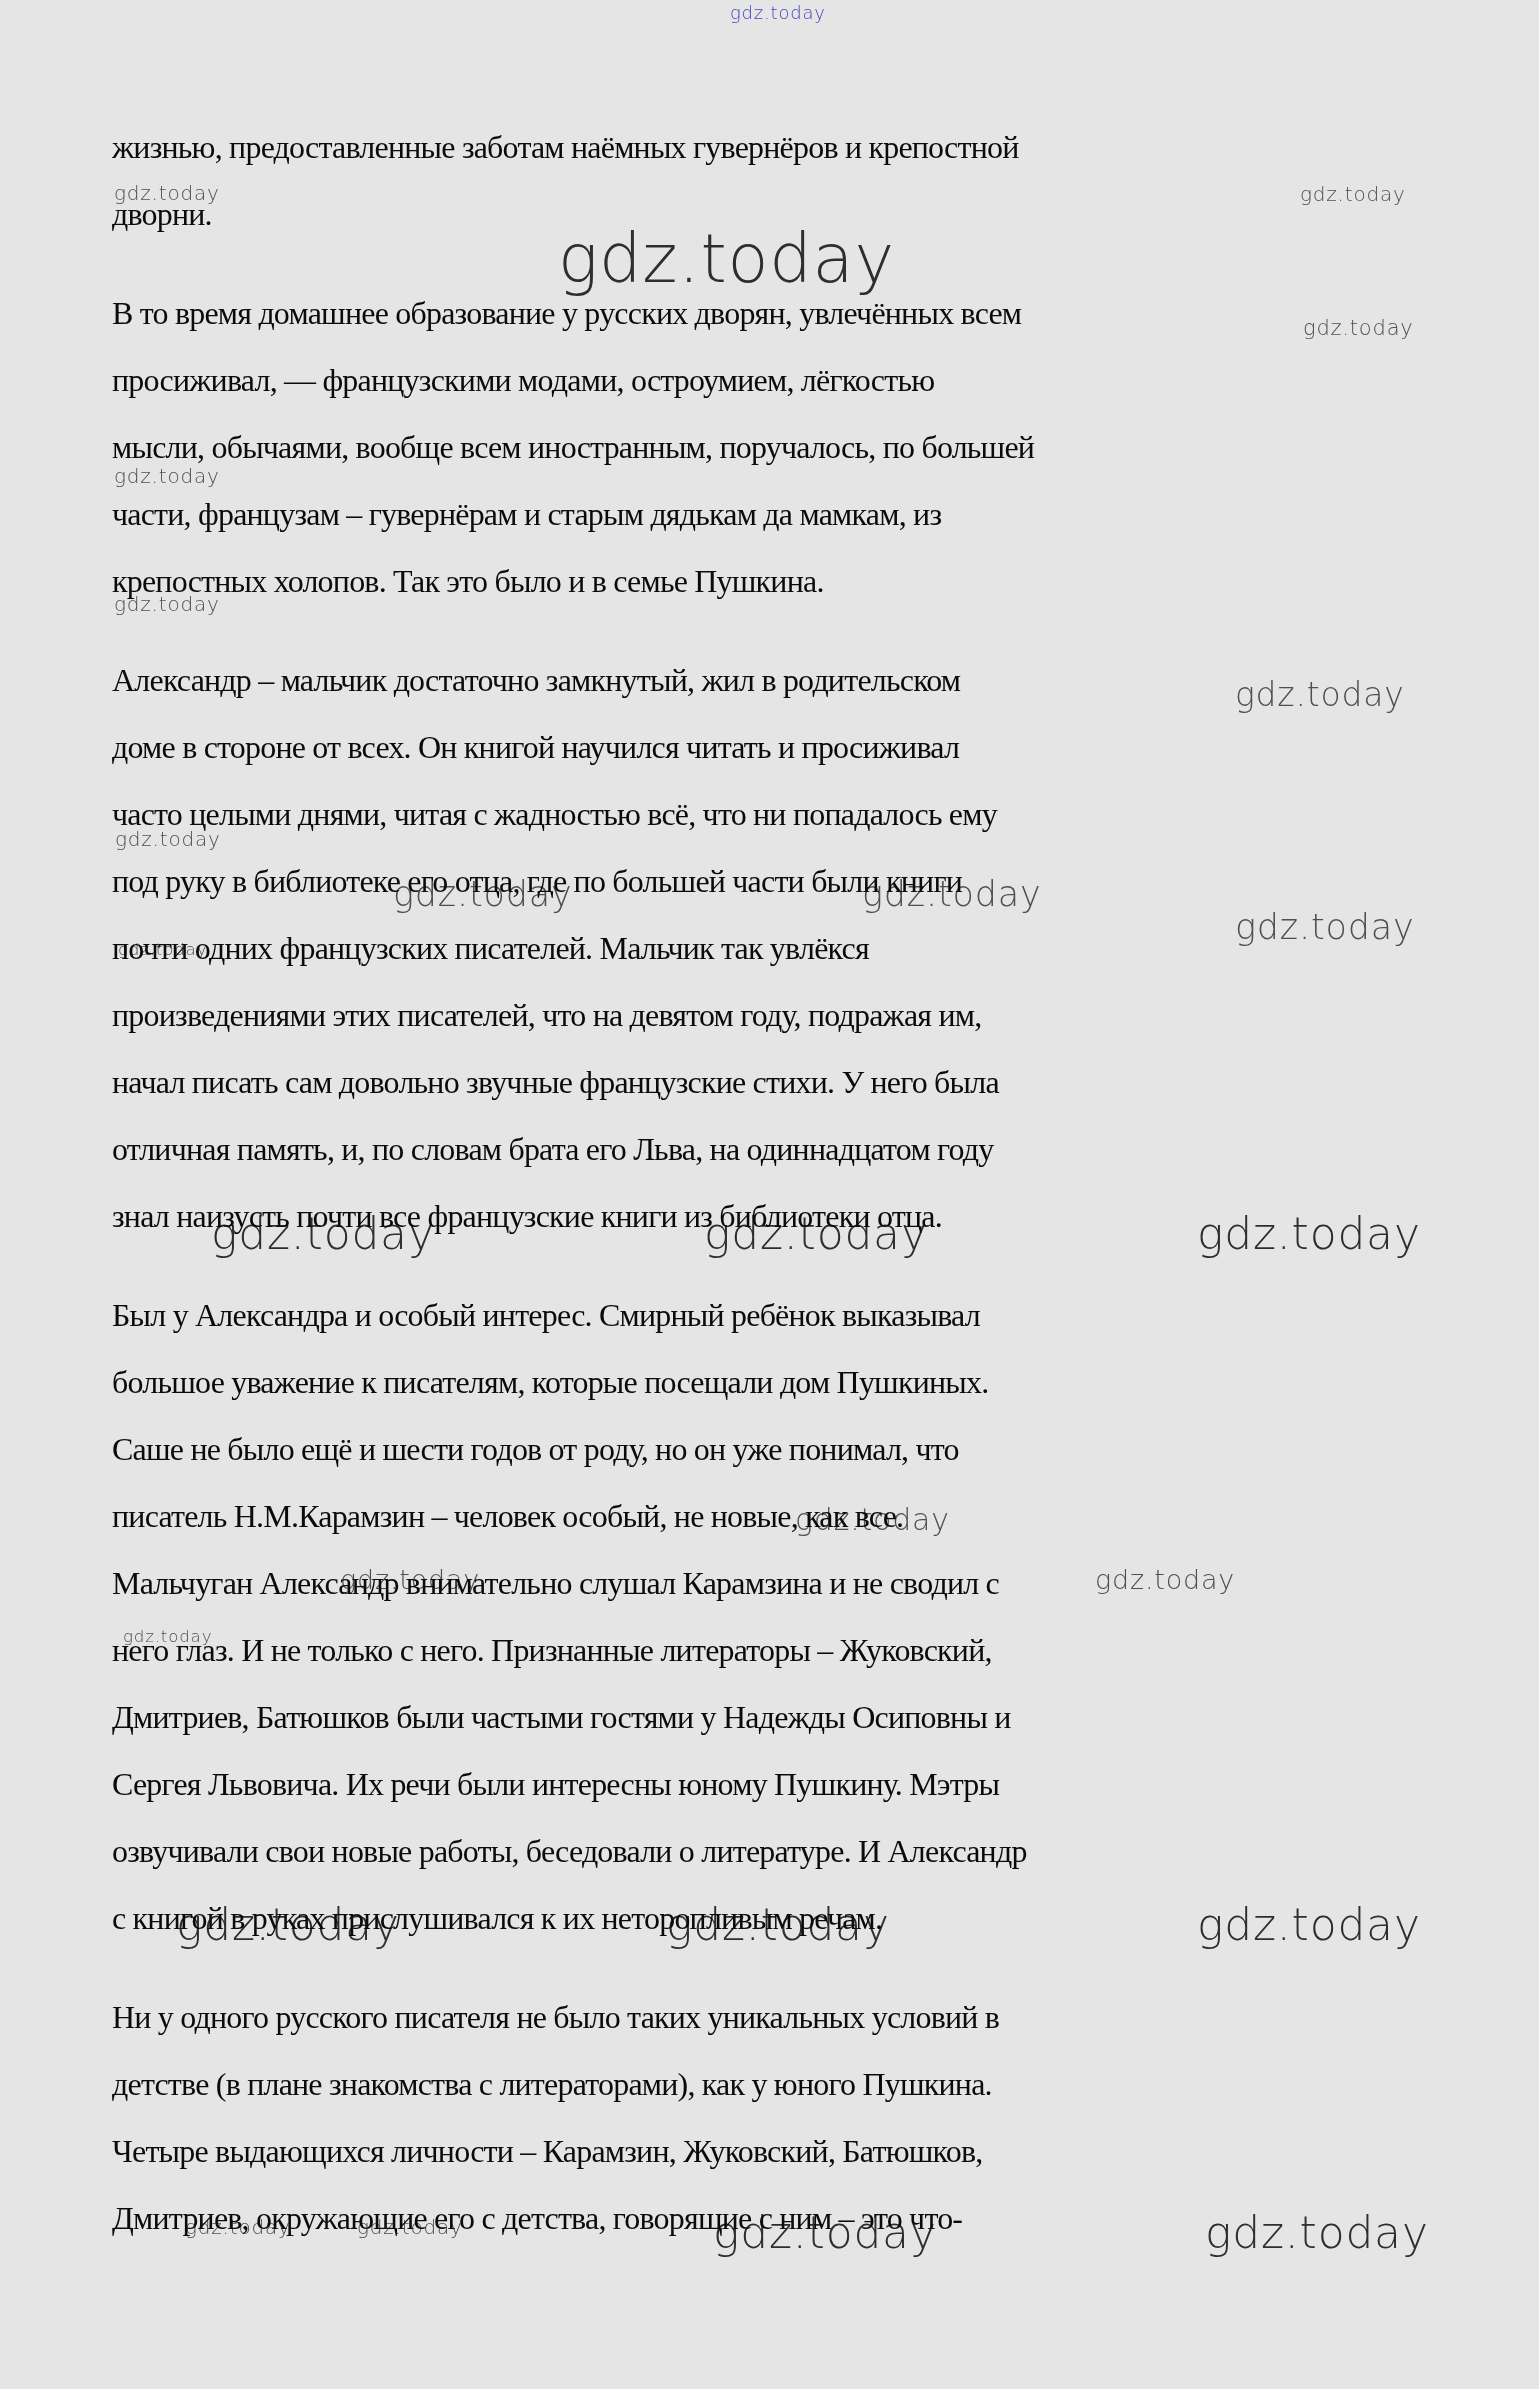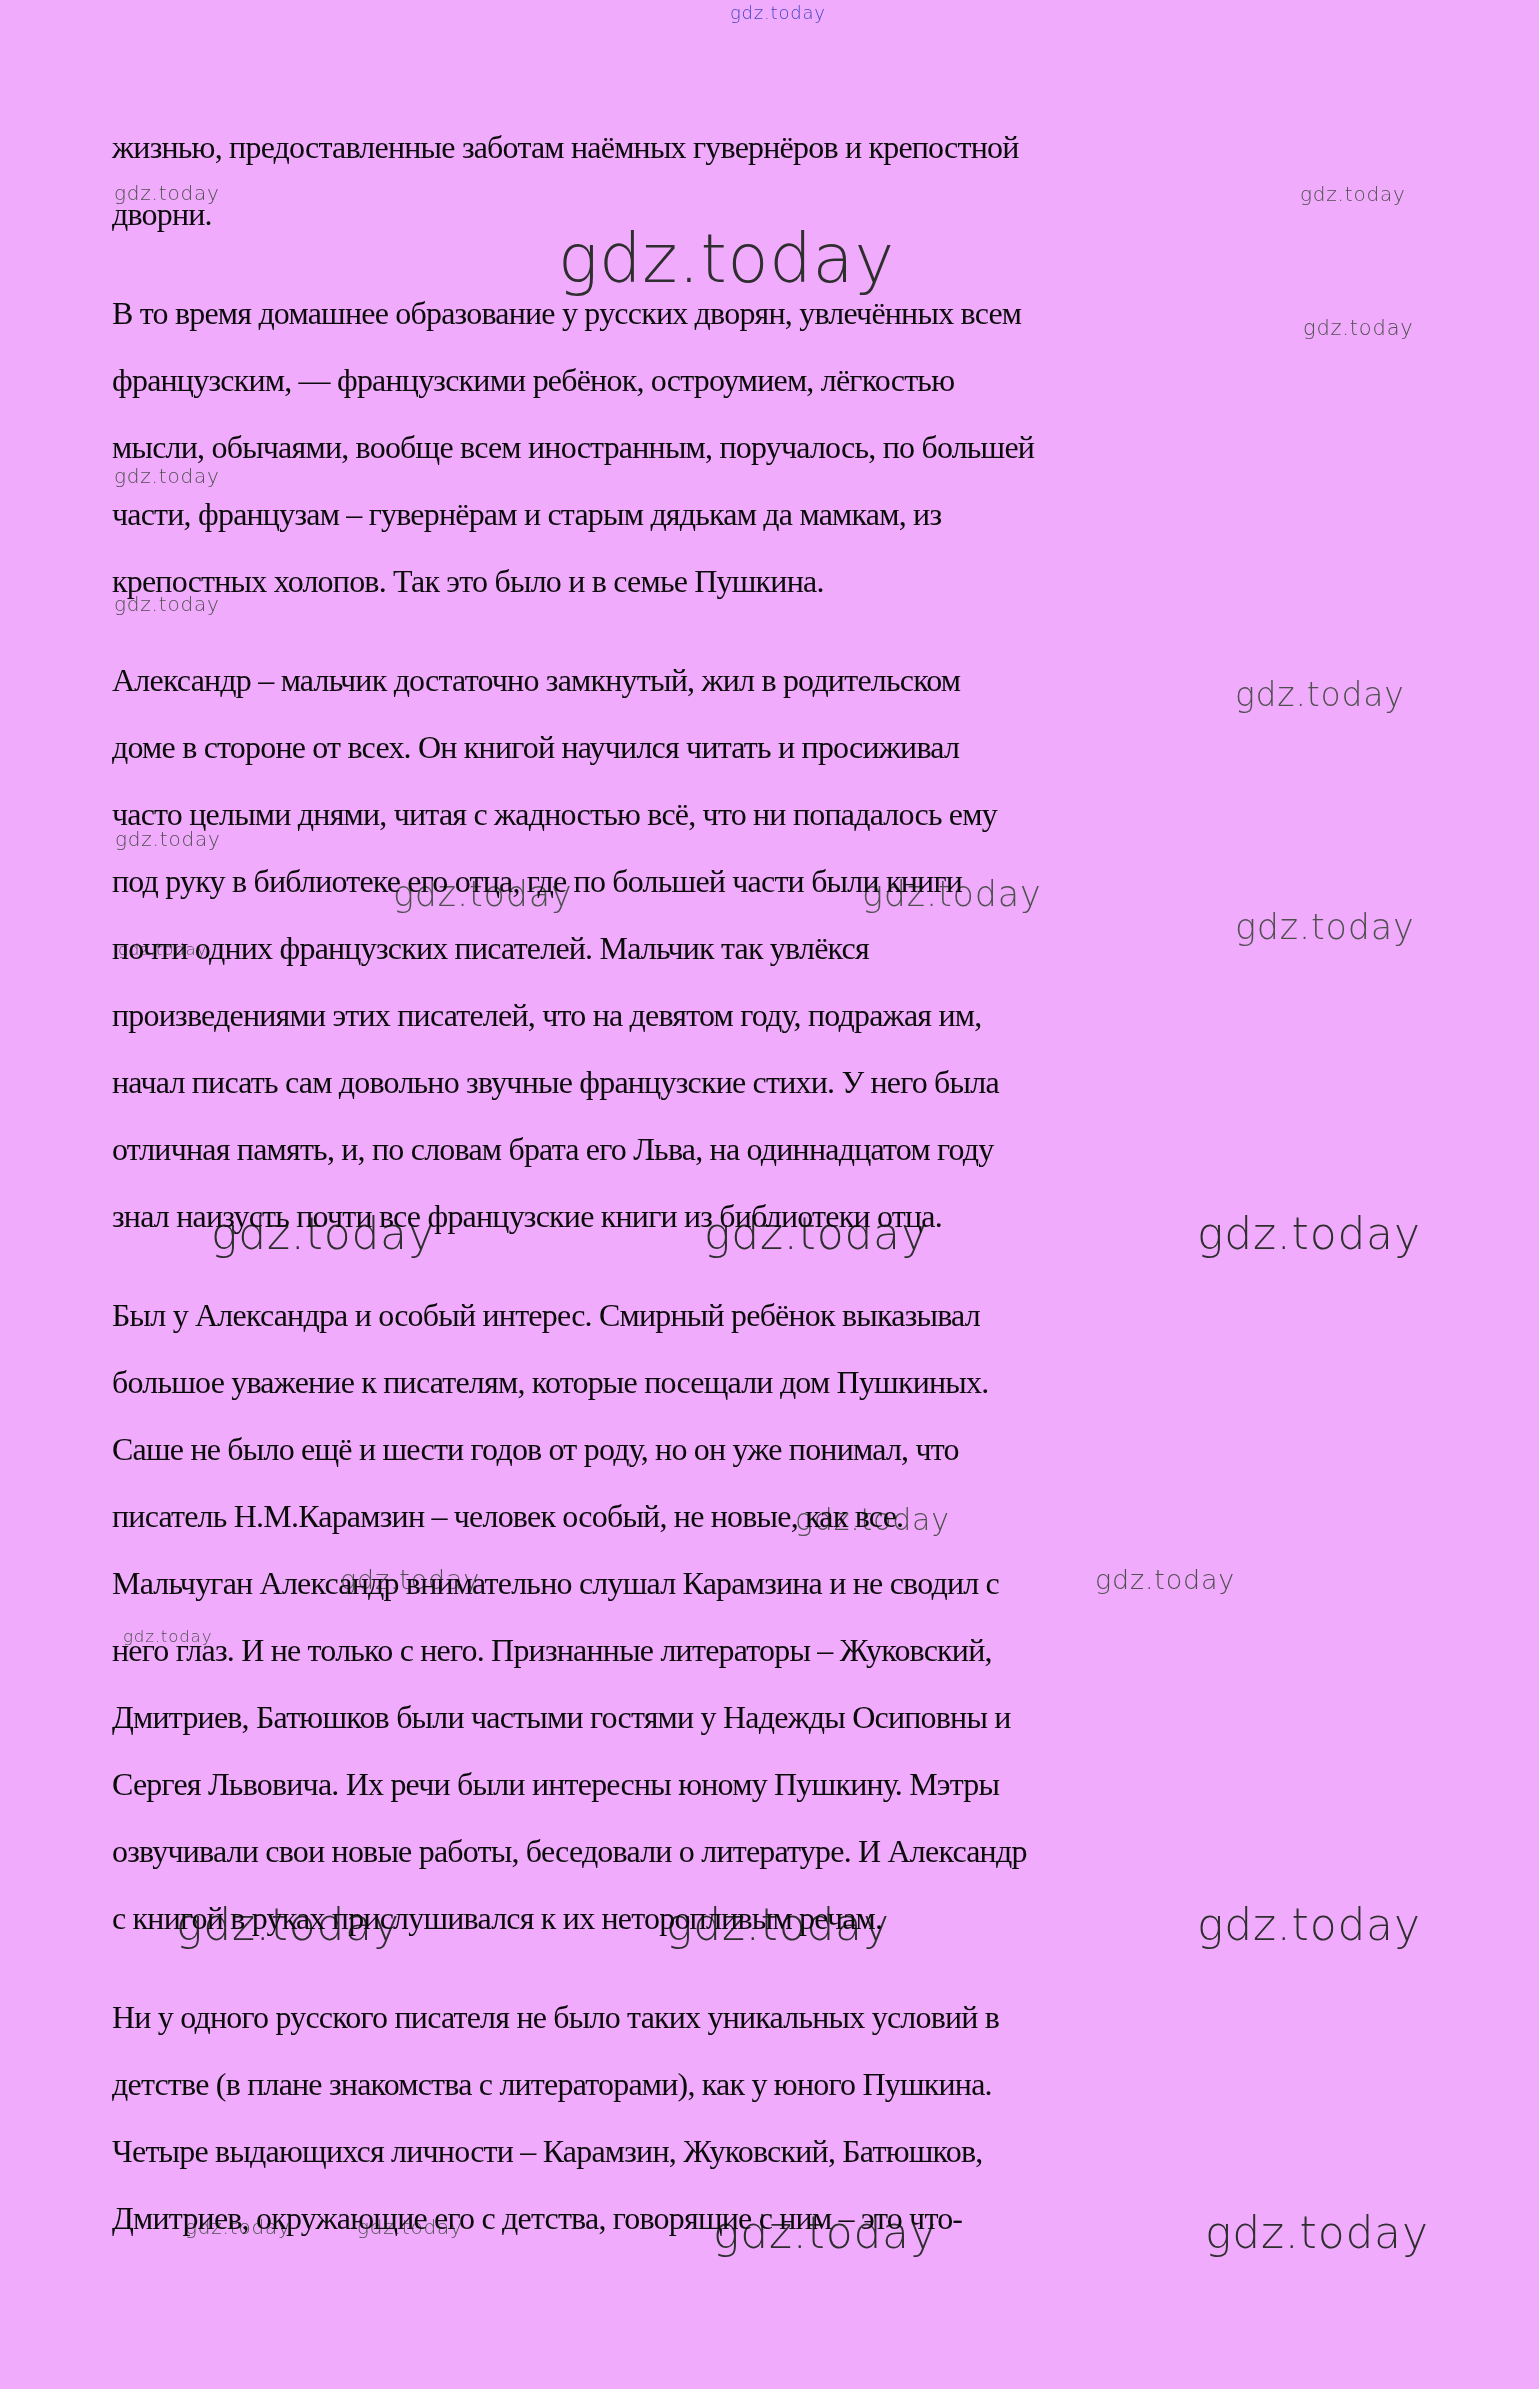--- a/index.html
+++ b/index.html
@@ -4,21 +4,21 @@
 <style>
   html, body {
     margin: 0;
     padding: 0;
     background: #ffffff;
   }
   #page {
     position: relative;
     width: 1540px;
     height: 2389px;
-    background: #f0abfc;
+    background: #e5e5e5;
     overflow: hidden;
     font-family: "Liberation Serif", serif;
   }
   #text-layer {
     position: absolute;
     left: 112px;
     top: 114px;
     width: 1335px;
   }
   .paragraph {
@@ -79,21 +79,21 @@
       <span class="wm dark" style="left: 713px; top: 2207px; font-size: 44px;">gdz.today</span>
       <span class="wm dark" style="left: 1205px; top: 2207px; font-size: 44px;">gdz.today</span>
     </div>
   <div id="text-layer">
       <div class="paragraph">
         <span class="text-line">жизнью, предоставленные заботам наёмных гувернёров и крепостной</span>
         <span class="text-line">дворни.</span>
       </div>
       <div class="paragraph">
         <span class="text-line">В то время домашнее образование у русских дворян, увлечённых всем</span>
-        <span class="text-line">французским, — французскими ребёнок, остроумием, лёгкостью</span>
+        <span class="text-line">просиживал, — французскими модами, остроумием, лёгкостью</span>
         <span class="text-line">мысли, обычаями, вообще всем иностранным, поручалось, по большей</span>
         <span class="text-line">части, французам – гувернёрам и старым дядькам да мамкам, из</span>
         <span class="text-line">крепостных холопов. Так это было и в семье Пушкина.</span>
       </div>
       <div class="paragraph">
         <span class="text-line">Александр – мальчик достаточно замкнутый, жил в родительском</span>
         <span class="text-line">доме в стороне от всех. Он книгой научился читать и просиживал</span>
         <span class="text-line">часто целыми днями, читая с жадностью всё, что ни попадалось ему</span>
         <span class="text-line">под руку в библиотеке его отца, где по большей части были книги</span>
         <span class="text-line">почти одних французских писателей. Мальчик так увлёкся</span>

